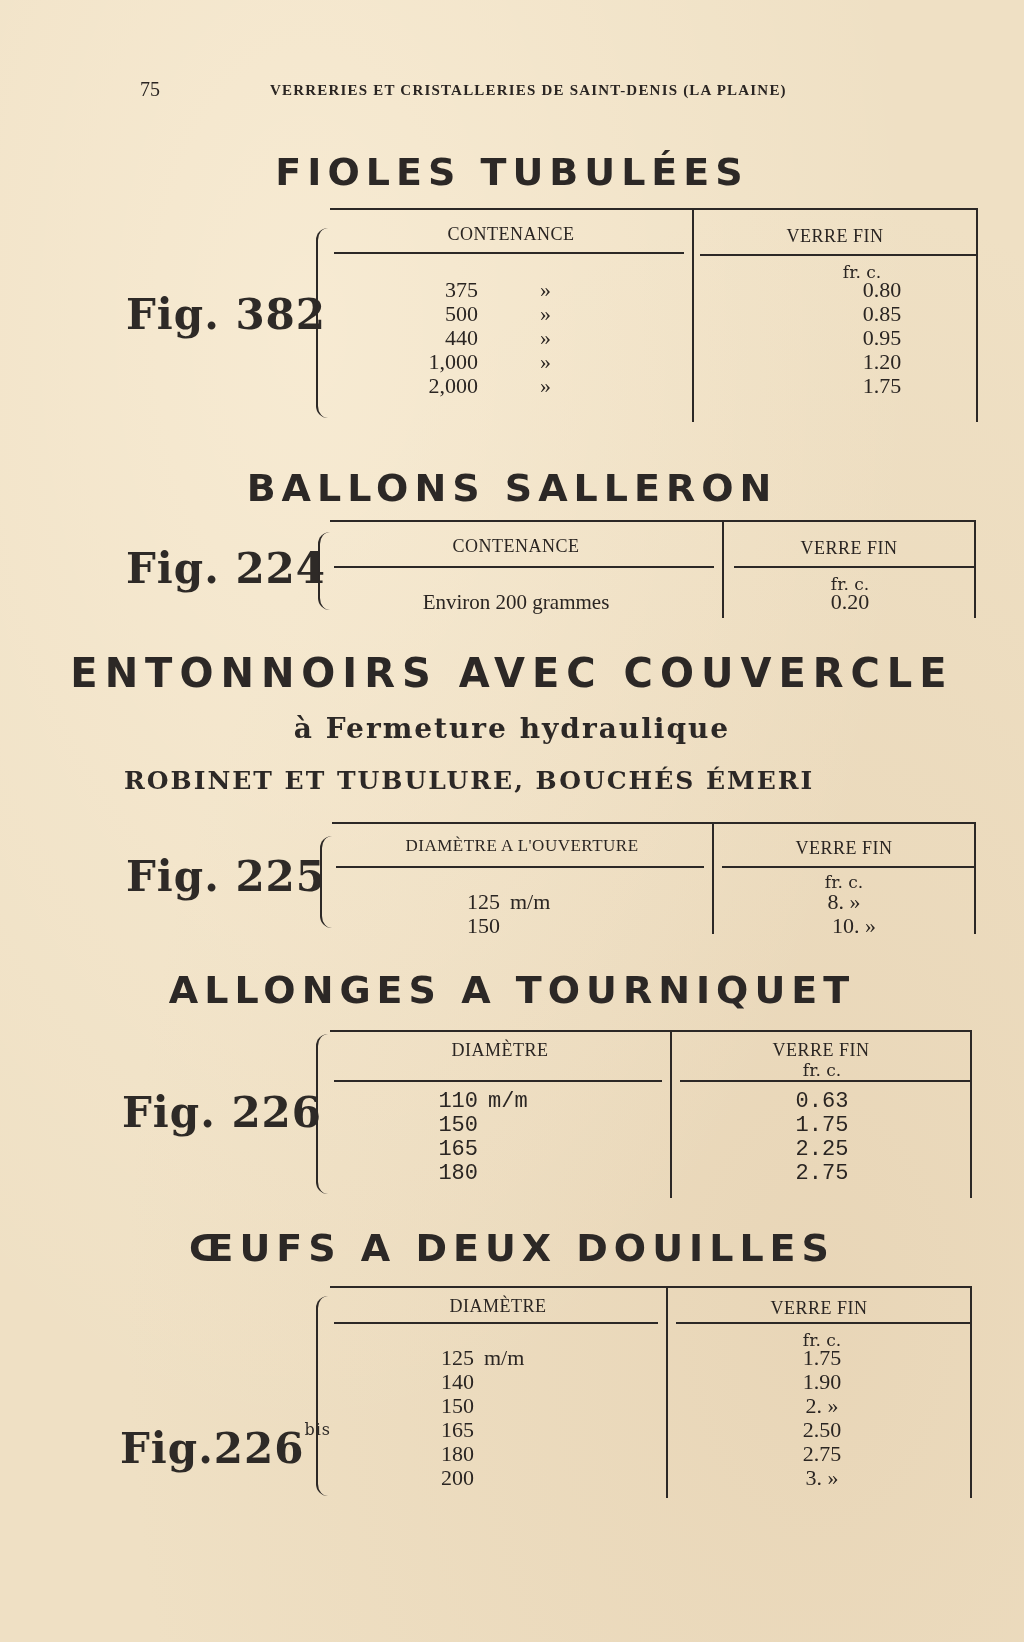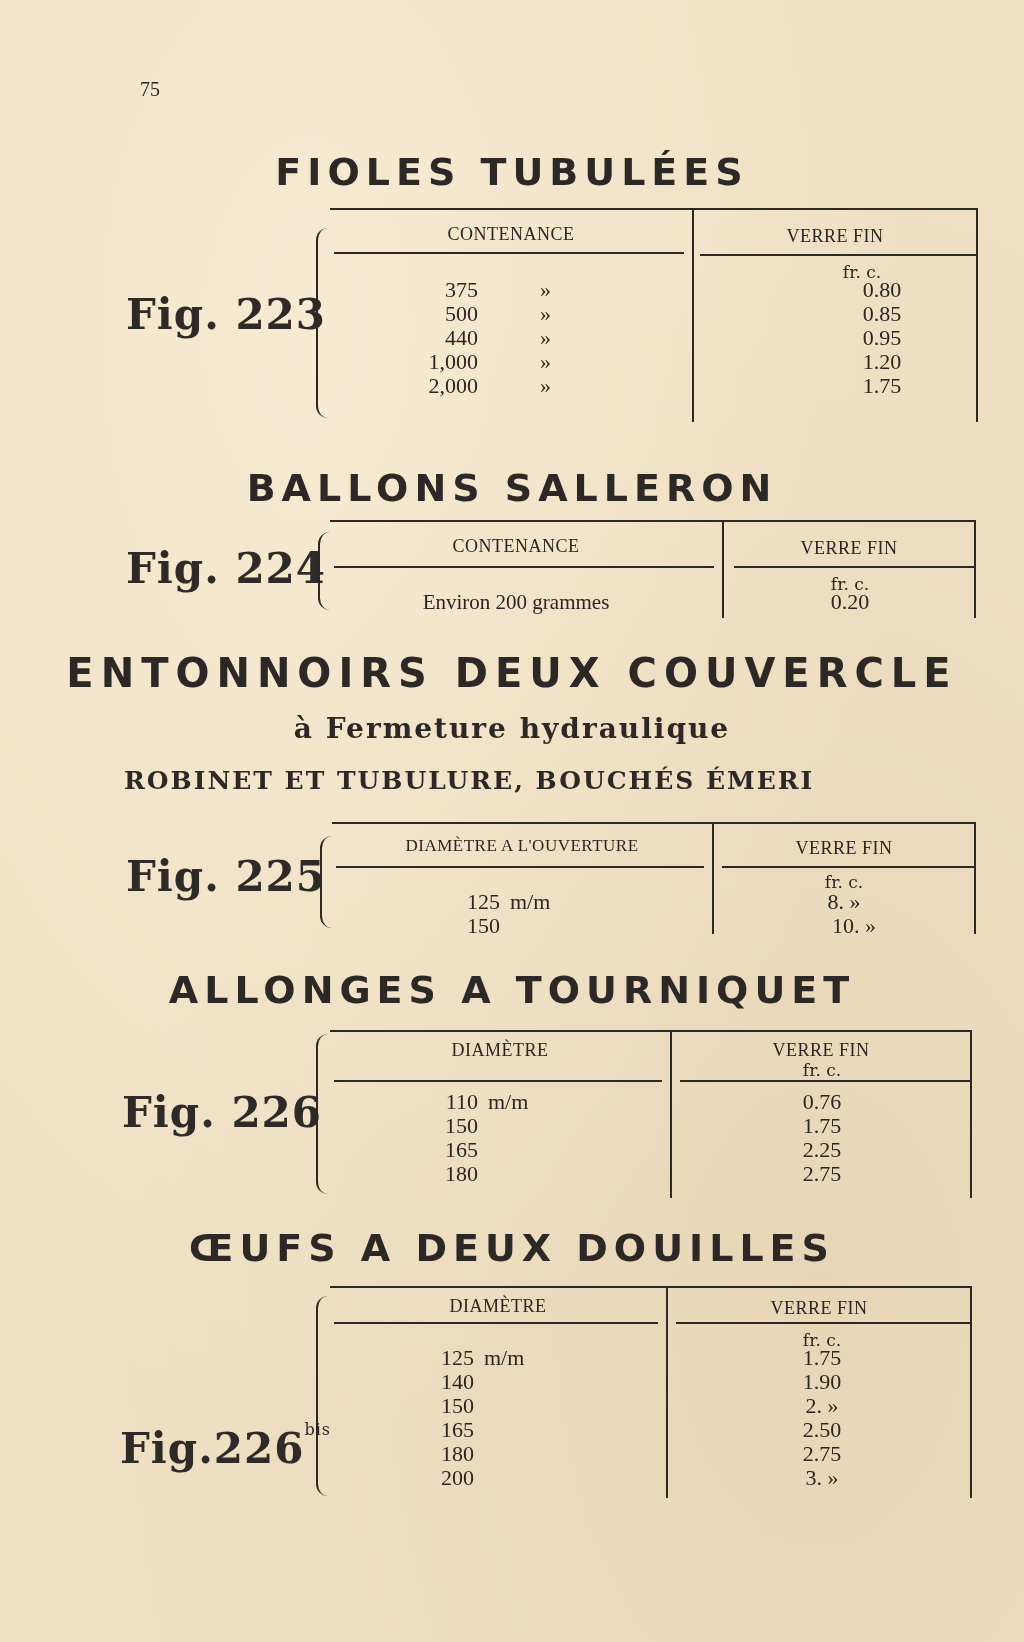--- a/index.html
+++ b/index.html
@@ -45,24 +45,25 @@
   .num { text-align:right; }
   .unit { text-align:left; padding-left:20px; }
   .price { text-align:center; }
   .frc { font-size:17px; text-align:center; line-height:16px; }
 </style>
 </head>
 <body>
 
 <div class="abs runhead">
   <span class="pagenum">75</span>
+  <span class="runtitle">VERRERIES ET CRISTALLERIES DE SAINT-DENIS (LA PLAINE)</span>
 </div>
 
 <div class="title" style="top:150px;font-size:38px;">FIOLES TUBULÉES</div>
-<div class="fig" style="left:126px;top:290px;">Fig. 223</div>
+<div class="fig" style="left:126px;top:290px;">Fig. 382</div>
 <div class="brace" style="left:316px;top:228px;height:190px;"></div>
 <div class="tbl" style="left:330px;top:208px;width:648px;height:212px;">
   <div class="vline" style="left:362px;"></div>
   <div class="vline" style="left:646px;"></div>
   <div class="hdr" style="top:14px;width:362px;">CONTENANCE</div>
   <div class="hdr" style="top:16px;left:364px;width:282px;">VERRE FIN</div>
   <div class="hline" style="top:42px;left:4px;width:350px;"></div>
   <div class="hline" style="top:44px;left:370px;width:276px;"></div>
   <div class="frc abs" style="top:54px;left:472px;width:120px;">fr. c.</div>
   <div class="cells" style="top:68px;">
@@ -106,21 +107,21 @@
   <div class="hline" style="top:44px;left:404px;width:240px;"></div>
   <div class="frc abs" style="top:54px;left:460px;width:120px;">fr. c.</div>
   <div class="cells" style="top:68px;">
     <div class="cell-row">
         <span style="width:372px;text-align:center;font-size:21px">Environ 200 grammes</span>
         <span class="price" style="margin-left:88px;width:120px">0.20</span>
       </div>
   </div>
 </div>
 
-<div class="title" style="top:650px;font-size:40px;letter-spacing:7px;">ENTONNOIRS DEUX COUVERCLE</div>
+<div class="title" style="top:650px;font-size:40px;letter-spacing:7px;">ENTONNOIRS AVEC COUVERCLE</div>
 <div class="sub" style="top:712px;font-size:28px;letter-spacing:2px;">à Fermeture hydraulique</div>
 <div class="sub" style="top:766px;font-size:25px;letter-spacing:2px;left:124px;width:870px;text-align:left;">ROBINET ET TUBULURE, BOUCHÉS ÉMERI</div>
 <div class="fig" style="left:126px;top:852px;">Fig. 225</div>
 <div class="brace" style="left:320px;top:836px;height:92px;"></div>
 <div class="tbl" style="left:332px;top:822px;width:644px;height:110px;">
   <div class="vline" style="left:380px;"></div>
   <div class="vline" style="left:642px;"></div>
   <div class="hdr" style="top:12px;width:380px;font-size:17px;">DIAMÈTRE A L'OUVERTURE</div>
   <div class="hdr" style="top:14px;left:382px;width:260px;">VERRE FIN</div>
   <div class="hline" style="top:42px;left:4px;width:368px;"></div>
@@ -144,25 +145,25 @@
 <div class="fig" style="left:122px;top:1088px;">Fig. 226</div>
 <div class="brace" style="left:316px;top:1034px;height:160px;"></div>
 <div class="tbl" style="left:330px;top:1030px;width:642px;height:166px;">
   <div class="vline" style="left:340px;"></div>
   <div class="vline" style="left:640px;"></div>
   <div class="hdr" style="top:8px;width:340px;">DIAMÈTRE</div>
   <div class="hdr" style="top:8px;left:342px;width:298px;">VERRE FIN</div>
   <div class="frc abs" style="top:30px;left:432px;width:120px;">fr. c.</div>
   <div class="hline" style="top:48px;left:4px;width:328px;"></div>
   <div class="hline" style="top:48px;left:350px;width:290px;"></div>
-  <div class="cells" style="top:58px;">
+  <div class="cells" style="top:58px;font-family:Liberation Mono, monospace;">
     <div class="cell-row">
         <span class="num" style="width:148px">110</span>
         <span class="unit" style="width:100px;padding-left:10px">m/m</span>
-        <span class="price" style="margin-left:174px;width:120px">0.76</span>
+        <span class="price" style="margin-left:174px;width:120px">0.63</span>
       </div>
     <div class="cell-row">
         <span class="num" style="width:148px">150</span>
         <span class="unit" style="width:100px;padding-left:10px"></span>
         <span class="price" style="margin-left:174px;width:120px">1.75</span>
       </div>
     <div class="cell-row">
         <span class="num" style="width:148px">165</span>
         <span class="unit" style="width:100px;padding-left:10px"></span>
         <span class="price" style="margin-left:174px;width:120px">2.25</span>

